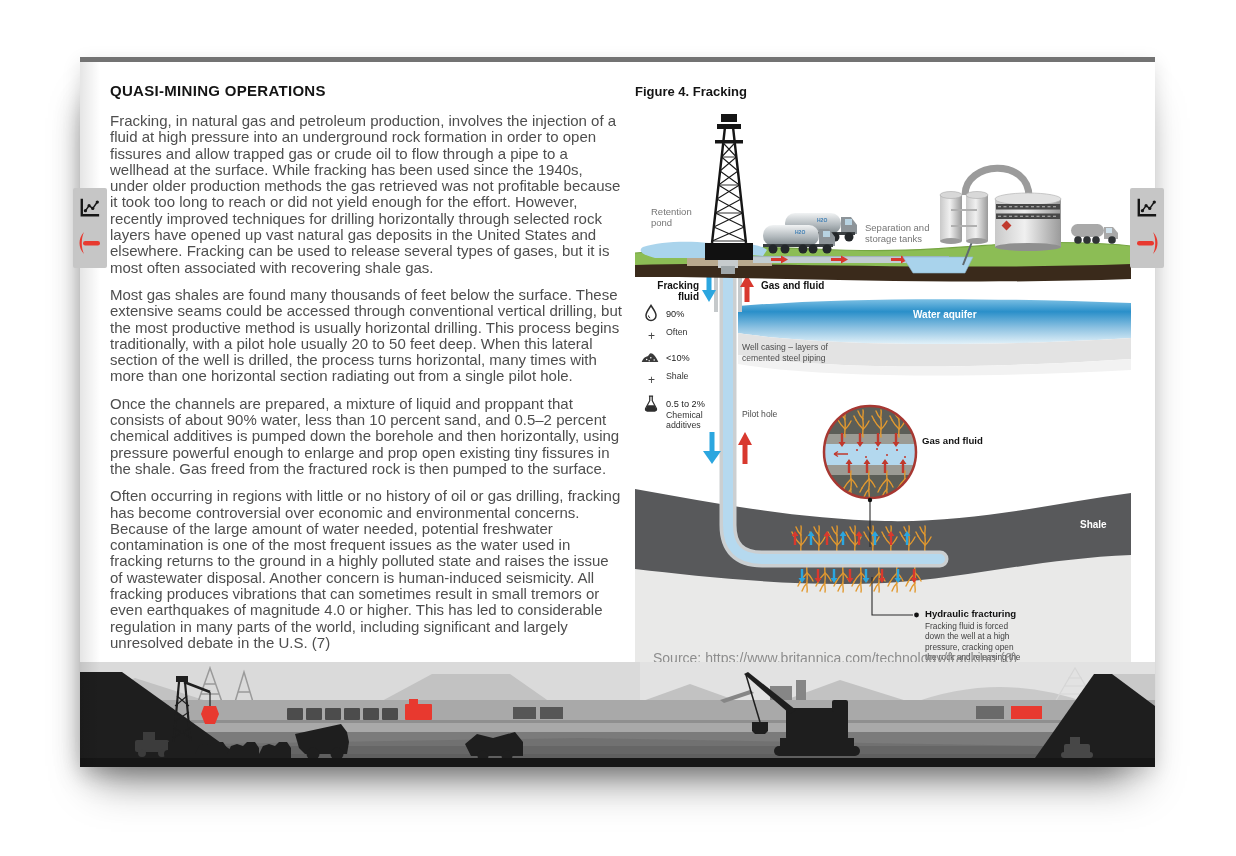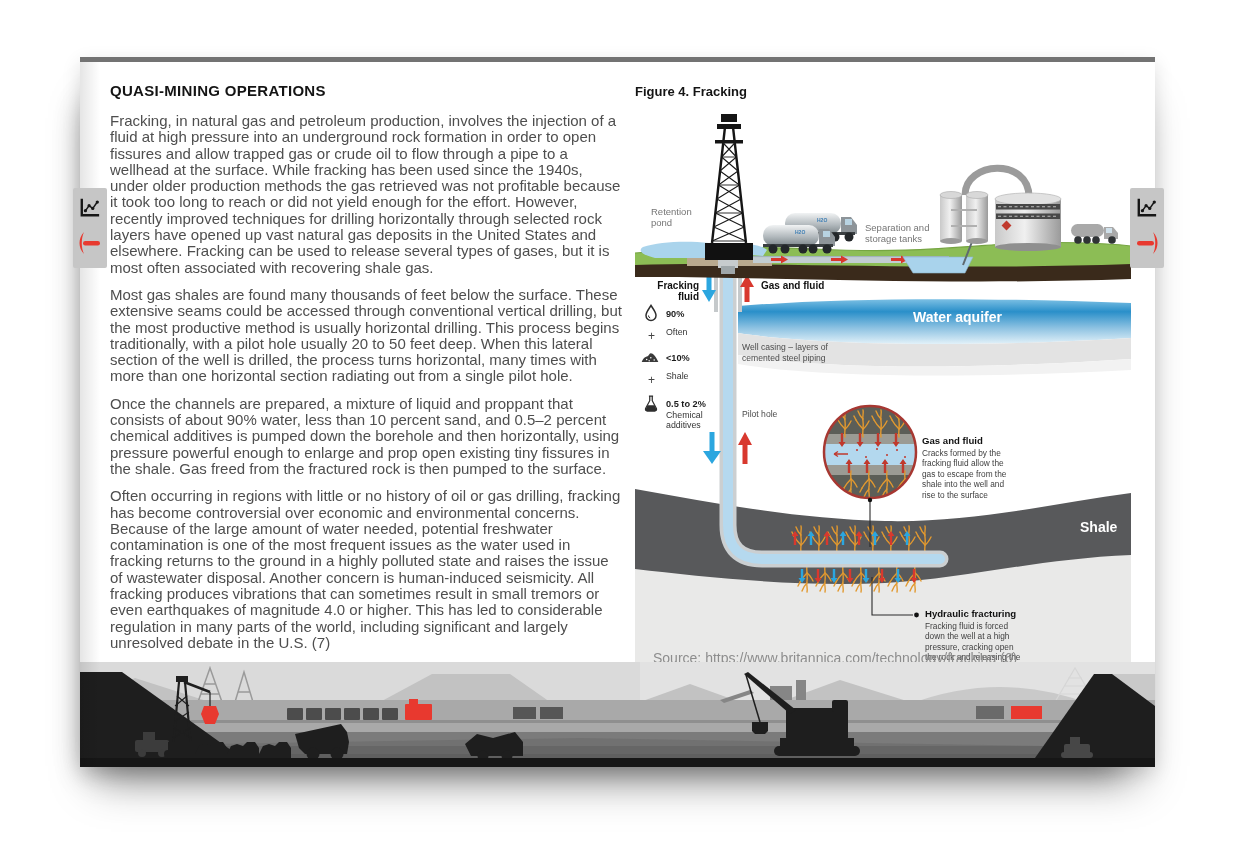--- a/index.html
+++ b/index.html
@@ -16,26 +16,26 @@
   h1.sec{font-size:15px;font-weight:700;color:#141414;margin:4px 0 14px 0;letter-spacing:.3px;}
   h2.sub{font-size:11.5px;font-weight:700;margin:0 0 12px 0;letter-spacing:.4px;}
   .text-col p{font-size:15px;line-height:16.3px;color:#4e4e4e;margin:0 0 11px 0;}
   h3.figtitle{font-size:13px;font-weight:700;color:#141414;margin:6px 0 8px 0;}
   
   .scene{position:relative;width:496px;height:560px;}
   .scene svg.bg{position:absolute;left:0;top:0;}
   .sl{position:absolute;color:#4c4c4c;}
   .lbl-gray{font-size:9.5px;color:#757575;line-height:1.2;}
   .lbl-bold{font-size:10px;font-weight:700;color:#111;}
-  .lbl-white{font-size:14px;font-weight:700;color:#fff;}
+  .lbl-white{font-size:10px;font-weight:700;color:#fff;}
   .lbl-small{font-size:8.6px;color:#4c4c4c;line-height:1.25;}
   .callout-title{font-size:9.6px;font-weight:700;color:#111;line-height:1.2;}
   .callout-body{font-size:8.3px;color:#3f3f3f;line-height:1.27;margin-top:1px;}
   .mix-item{position:absolute;display:flex;gap:5px;width:66px;}
-  .mix-pct{font-size:9.2px;font-weight:700;color:#1c1c1c;line-height:1.15;text-align:right;}
+  .mix-pct{font-size:9.2px;font-weight:400;color:#1c1c1c;line-height:1.15;text-align:right;}
   .mix-name{font-size:8.8px;color:#333;line-height:1.12;}
   .mix-plus{position:absolute;font-size:12px;color:#444;font-weight:400;}
   .h2o{position:absolute;font-size:5px;font-weight:700;color:#3f7fb4;}
   .src{font-size:14px;color:#8d8d8d;}
   
   .edge-tab{position:absolute;width:34px;height:80px;background:#c6c6c6;border-radius:2px;
     display:flex;flex-direction:column;align-items:center;justify-content:center;gap:9px;z-index:6;}
   .edge-tab.left{left:-7px;top:126px;}
   .edge-tab.right{right:-9px;top:126px;}
   
@@ -372,21 +372,20 @@
                   <path d="M9.5,2.5 h5 M10.5,2.5 V8 L5.5,17.5 a2.2,2.2 0 0 0 2,3 h9 a2.2,2.2 0 0 0 2,-3 L13.5,8 V2.5" fill="none" stroke="#2e2e2e" stroke-width="1.5"></path>
                   <path d="M8,13.5 h8 l2.6,5 a1.4,1.4 0 0 1 -1.3,2 h-10.6 a1.4,1.4 0 0 1 -1.3,-2 Z" fill="#2e2e2e"></path>
                 </svg>
             </span>
             <span><span class="mix-pct">0.5 to 2%</span><br>
             <span class="mix-name" style="display:inline-block;width:42px;">Chemical additives</span></span>
           </div>
 
           <div class="sl" style="left:287px;top:328px;width:94px;">
             <div class="callout-title">Gas and fluid</div>
-            <div class="callout-body">Cracks formed by the fracking fluid allow the gas to escape from the shale into the well and rise to the surface</div>
           </div>
           <div class="sl" style="left:290px;top:501px;width:100px;">
             <div class="callout-title">Hydraulic fracturing</div>
             <div class="callout-body">Fracking fluid is forced down the well at a high pressure, cracking open the rock and releasing the gas</div>
           </div>
 
           <div class="sl src" style="left:18px;top:543px;">Source: https://www.britannica.com/technology/fracking (6)</div>
         </div>
       </div>
     </div>

